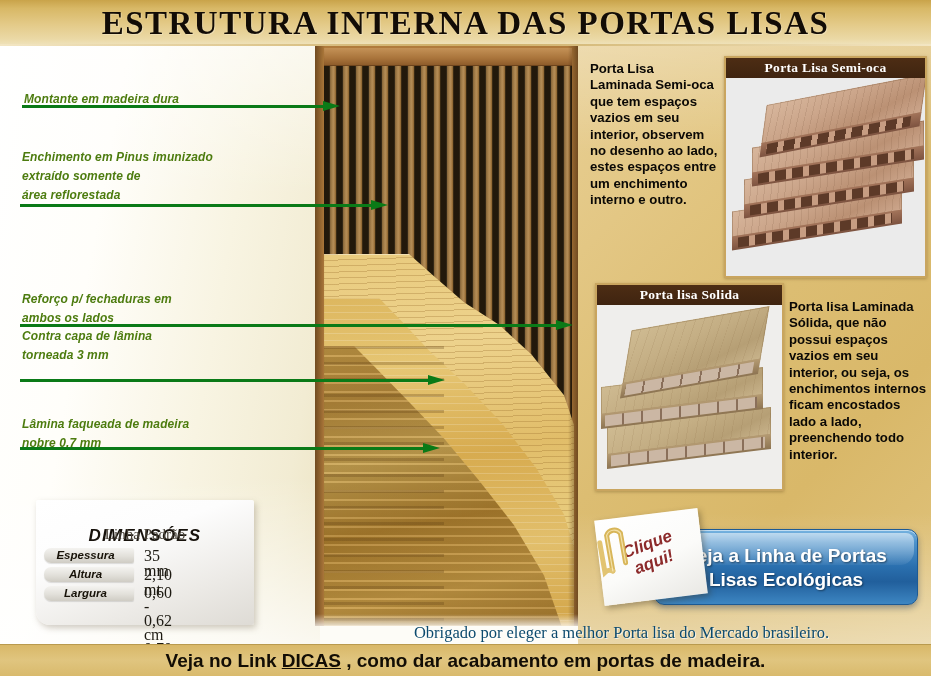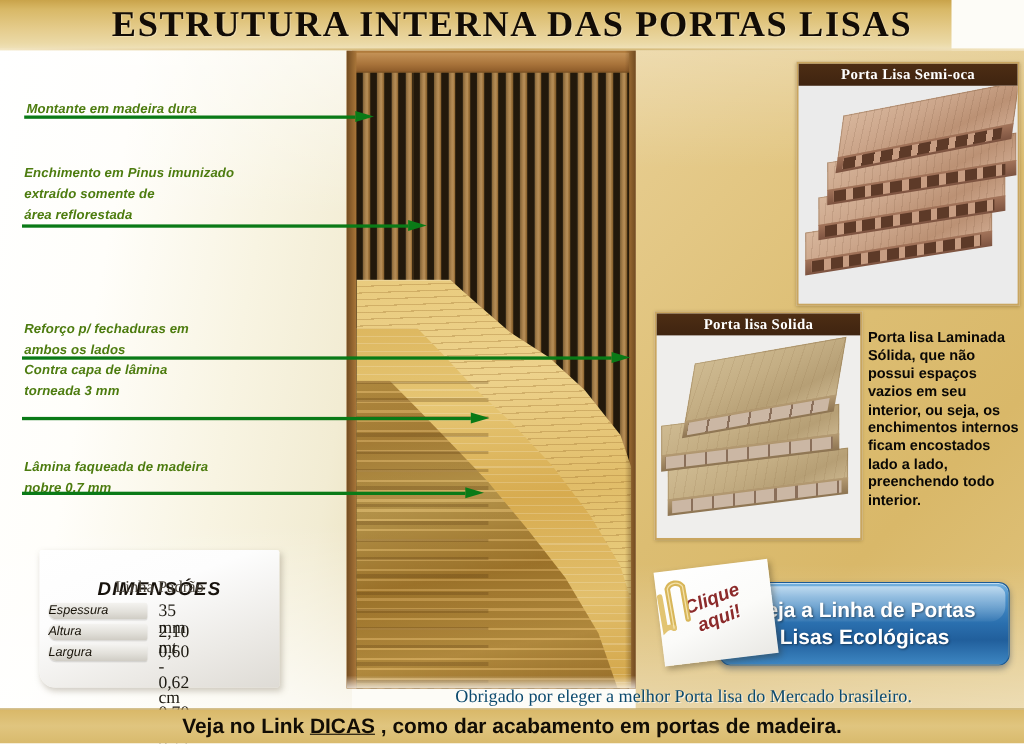--- a/index.html
+++ b/index.html
@@ -8,21 +8,21 @@
 
   #poster {
     position: relative;
     width: 931px; height: 676px;
     overflow: hidden;
     background: #fdfcf7;
   }
 
   
   .title-bar {
-    position:absolute; left:0; top:0; width:865px; height:46px;
+    position:absolute; left:0; top:0; width:931px; height:46px;
     background: linear-gradient(180deg, #c9a34a 0%, #d8b866 18%, #e4cb8a 55%, #ebd9a6 85%, #f0e4bf 100%);
     overflow:hidden;
   }
   .title-bar .txt {
     position:absolute; left:0; top:2px; width:931px;
     text-align:center;
     font-family:"Liberation Serif", serif;
     font-weight:bold; font-size:33px; line-height:42px;
     letter-spacing:1.5px;
     color:#120c06;
@@ -162,22 +162,22 @@
   .dim-sub {
     position:absolute; left:0; top:26px; width:100%; text-align:center;
     font-family:"Liberation Serif", serif; font-size:15px; color:#4a443a;
   }
   .dim-row { position:absolute; left:8px; height:15px; }
   .dim-key {
     position:absolute; left:0; top:0; width:90px; height:15px;
     background: linear-gradient(180deg,#f4f3f0 0%, #e2e0da 55%, #cfccc4 100%);
     border-radius:7px 2px 2px 7px;
     font-family:"Liberation Sans", sans-serif;
-    font-weight:normal; font-style:italic; font-size:11.5px; color:#171208;
-    text-align:left; padding-right:7px; line-height:15px;
+    font-weight:bold; font-style:italic; font-size:11.5px; color:#171208;
+    text-align:center; padding-right:7px; line-height:15px;
     box-shadow:0 1px 1px rgba(0,0,0,.12);
   }
   .dim-val {
     position:absolute; left:100px; top:0;
     font-family:Liberation Serif, serif; font-size:16px; color:#1d1a12;
     line-height:15px; white-space:pre-line;
   }
 
   
   .side-text {
@@ -398,20 +398,21 @@
     </div>
     <div class="dim-row" style="top:86px;">
       <div class="dim-key">Largura</div>
       <div class="dim-val" style="line-height:14px;">0,60 - 0,62 cm
 0,70 - 0,72 cm
 0,80 - 0,82 cm
 0,90 - 0,92 cm</div>
     </div>
   </div>
 
+  <div class="side-text" style="left:590px; top:61px; width:128px;">Porta Lisa Laminada Semi-oca  que tem espaços vazios em seu interior, observem no desenho ao lado, estes espaços entre um enchimento interno e outro.</div>
 
   <div class="photo" style="left:595px; top:283px; width:189px; height:208px;">
     <div class="cap">Porta lisa Solida</div>
     <div class="body">
       <div class="solidstack">
         <div class="sslab" style="left:10px; top:112px; width:164px; height:28px; transform:skewY(-7deg);">
           <div class="face"></div>
             <div class="edge"></div>
             <div class="blocks"></div>
         </div>

